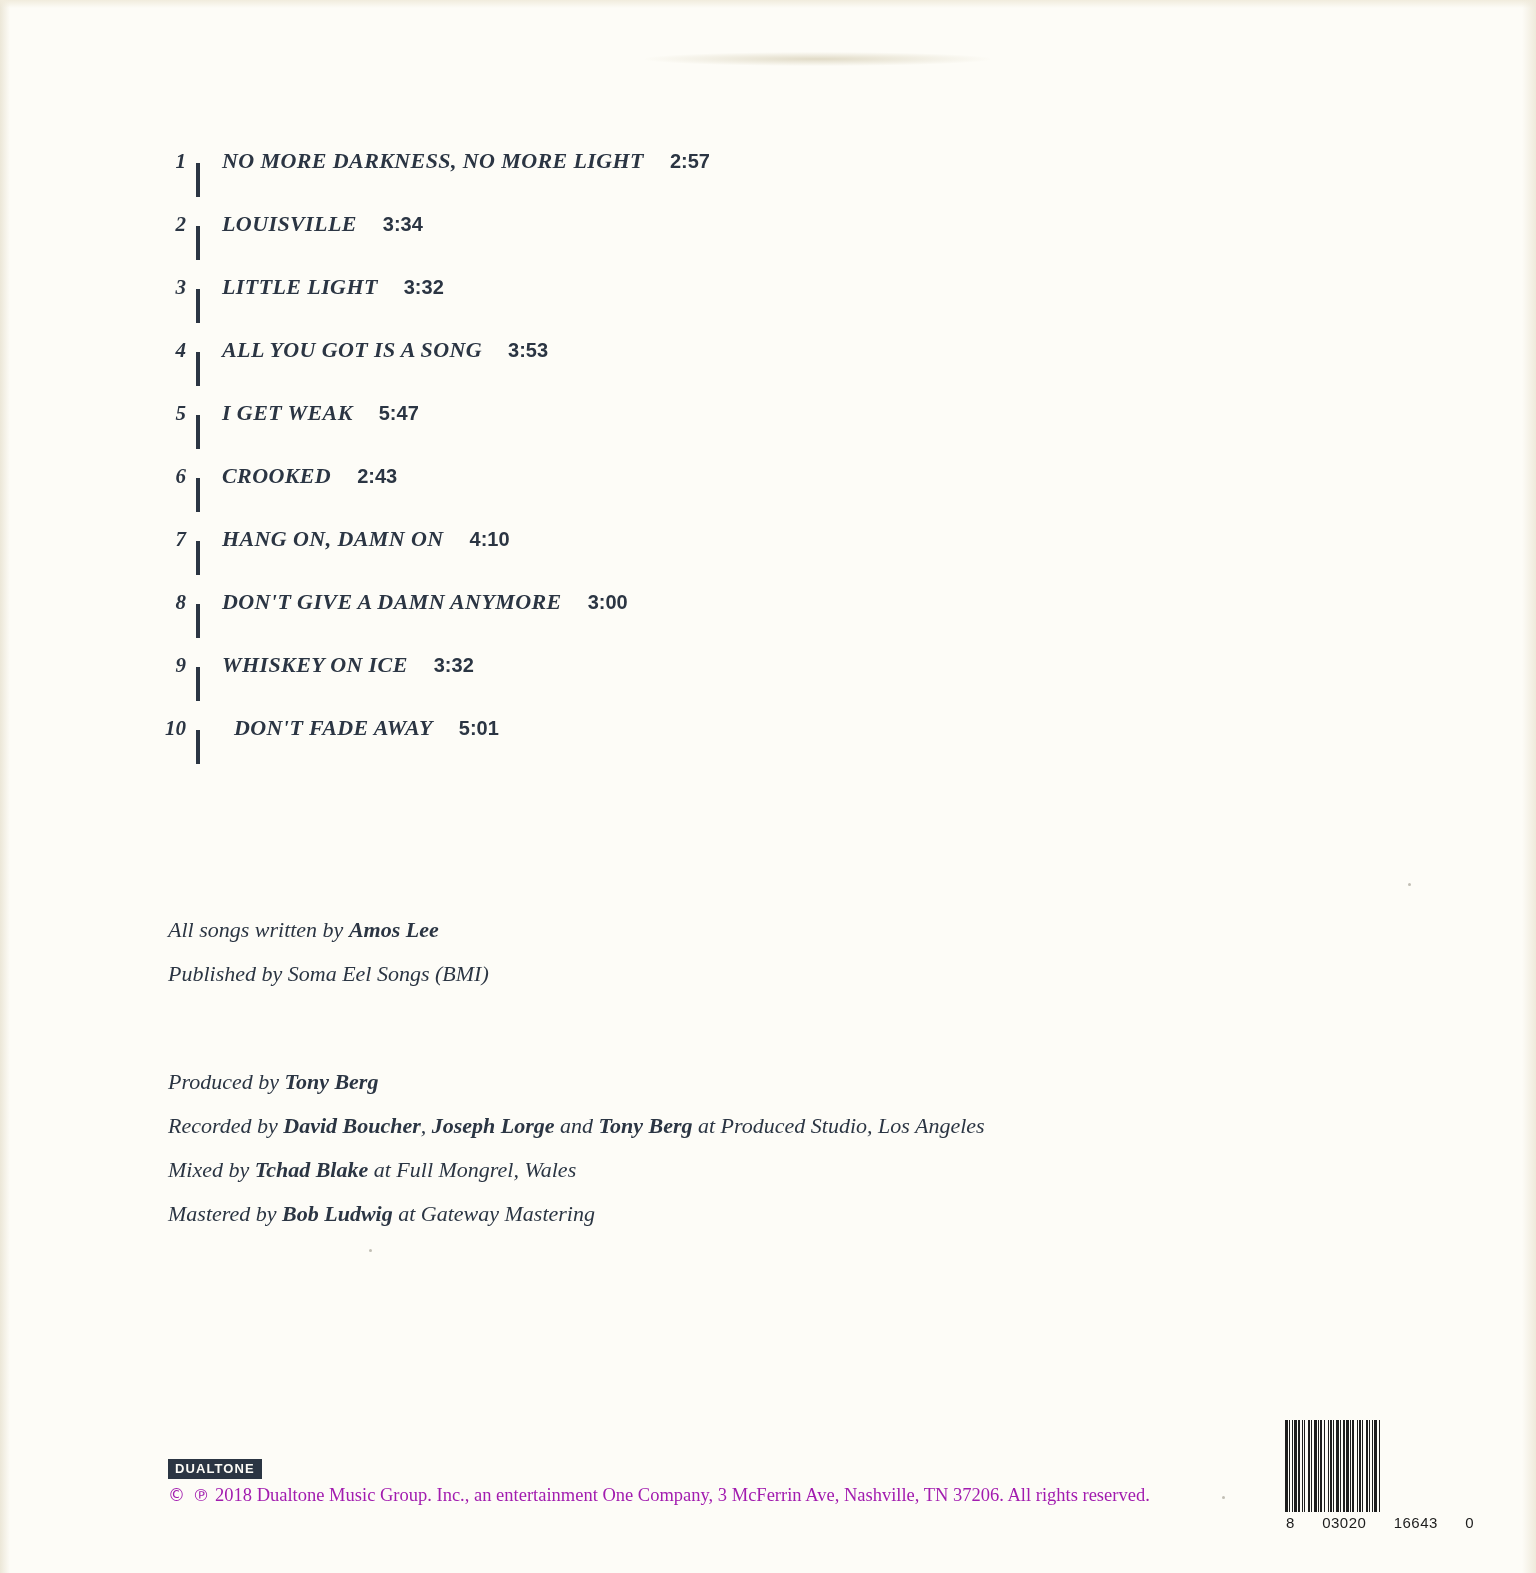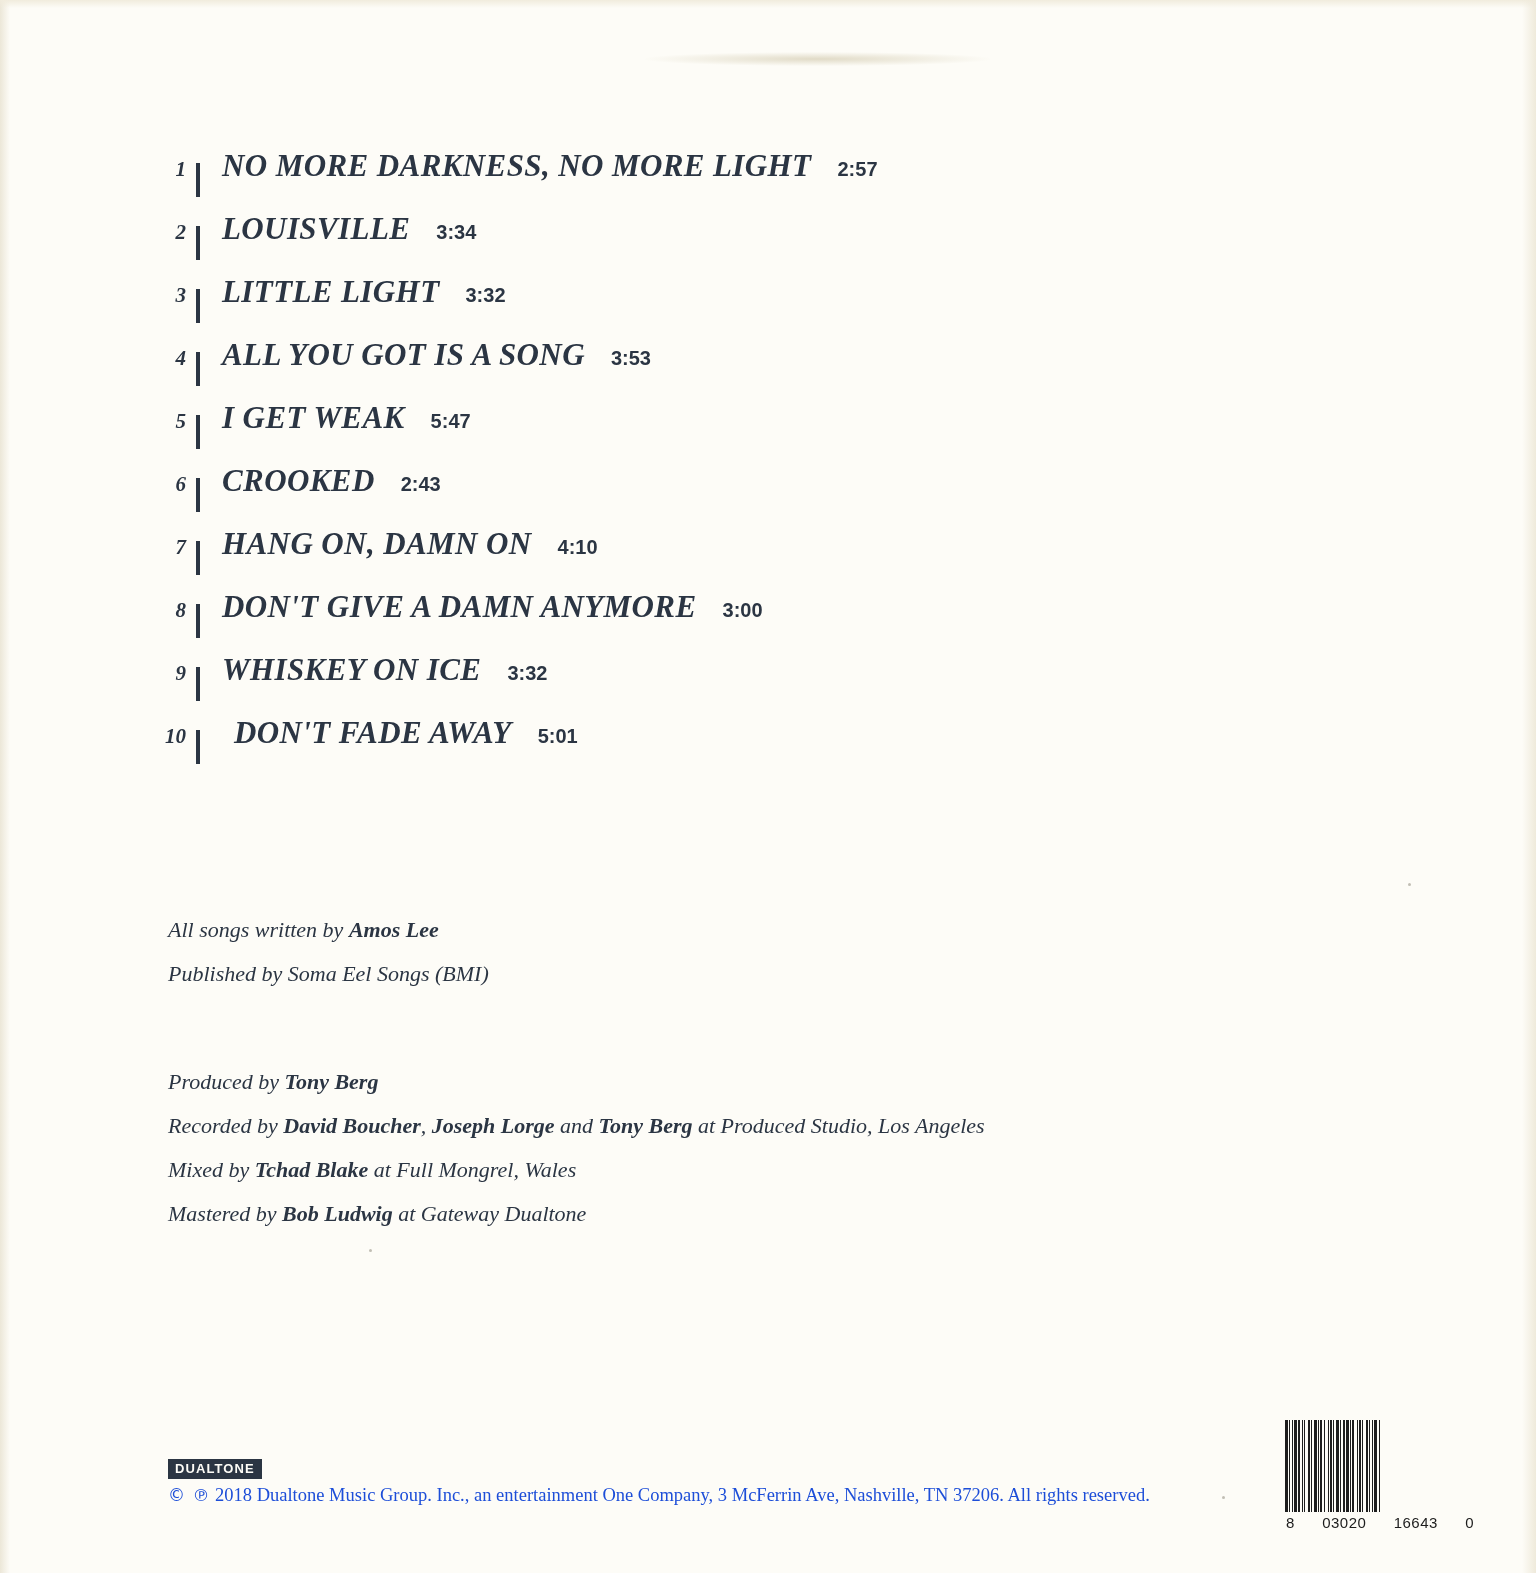--- a/index.html
+++ b/index.html
@@ -78,21 +78,21 @@
   }
   .track-bar {
     width: 4px;
     height: 34px;
     background: #2b3543;
     margin-right: 22px;
     align-self: center;
     flex: 0 0 auto;
   }
   .track-title {
-    font-size: 31px;
+    font-size: 22px;
     font-style: italic;
     font-weight: 700;
     letter-spacing: 0.4px;
     color: #2b3543;
     white-space: nowrap;
   }
   .track-time {
     font-size: 20px;
     font-weight: 700;
     font-style: normal;
@@ -132,21 +132,21 @@
     letter-spacing: 1.1px;
     padding: 3px 7px 4px 7px;
     line-height: 1;
   }
   .legal {
     position: absolute;
     left: 168px;
     top: 1483px;
     font-size: 18.5px;
     line-height: 1.33;
-    color: #1d4ed8;
+    color: #a21caf;
     font-family: "Liberation Serif", serif;
     white-space: nowrap;
   }
   .legal .cmark {
     font-family: "DejaVu Sans", sans-serif;
     font-size: 17px;
     letter-spacing: 1px;
   }
 
   
@@ -264,21 +264,21 @@
   <div class="credits-line">
     <span>Produced by </span><b>Tony Berg</b>
   </div>
   <div class="credits-line">
     <span>Recorded by </span><b>David Boucher</b><span>, </span><b>Joseph Lorge</b><span> and </span><b>Tony Berg</b><span> at Produced Studio, Los Angeles</span>
   </div>
   <div class="credits-line">
     <span>Mixed by </span><b>Tchad Blake</b><span> at Full Mongrel, Wales</span>
   </div>
   <div class="credits-line">
-    <span>Mastered by </span><b>Bob Ludwig</b><span> at Gateway Dualtone</span>
+    <span>Mastered by </span><b>Bob Ludwig</b><span> at Gateway Mastering</span>
   </div>
 </div>
 
 <div class="label-logo">DUALTONE</div>
 <div class="legal">
   <div>
     <span class="cmark">© ℗</span>
     <span>2018 Dualtone Music Group. Inc., an entertainment One Company, 3 McFerrin Ave, Nashville, TN 37206. All rights reserved.</span>
   </div>
 </div>

